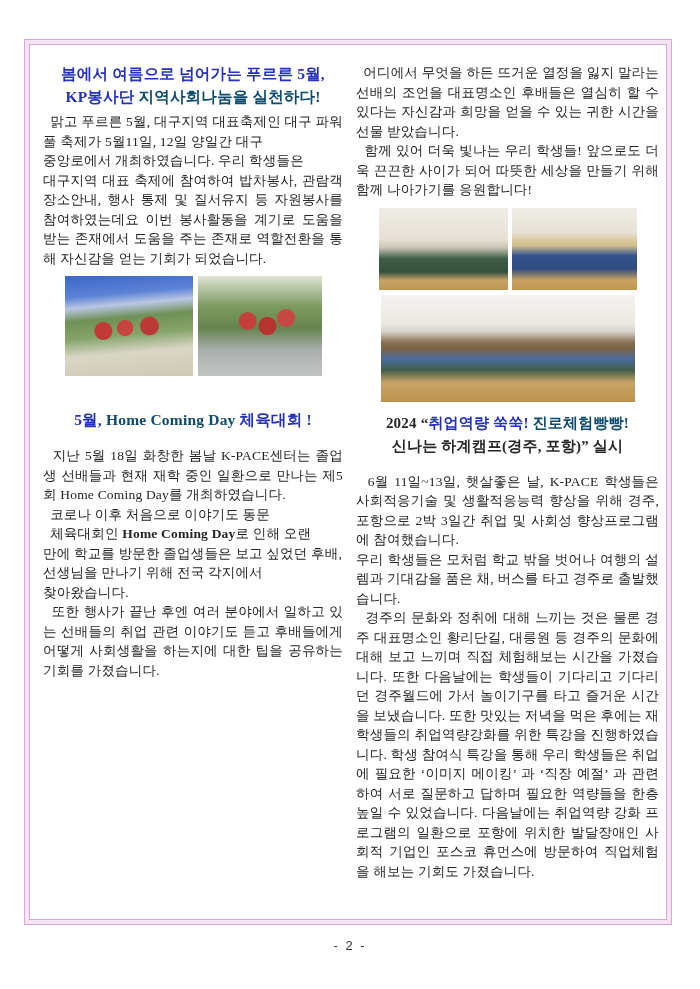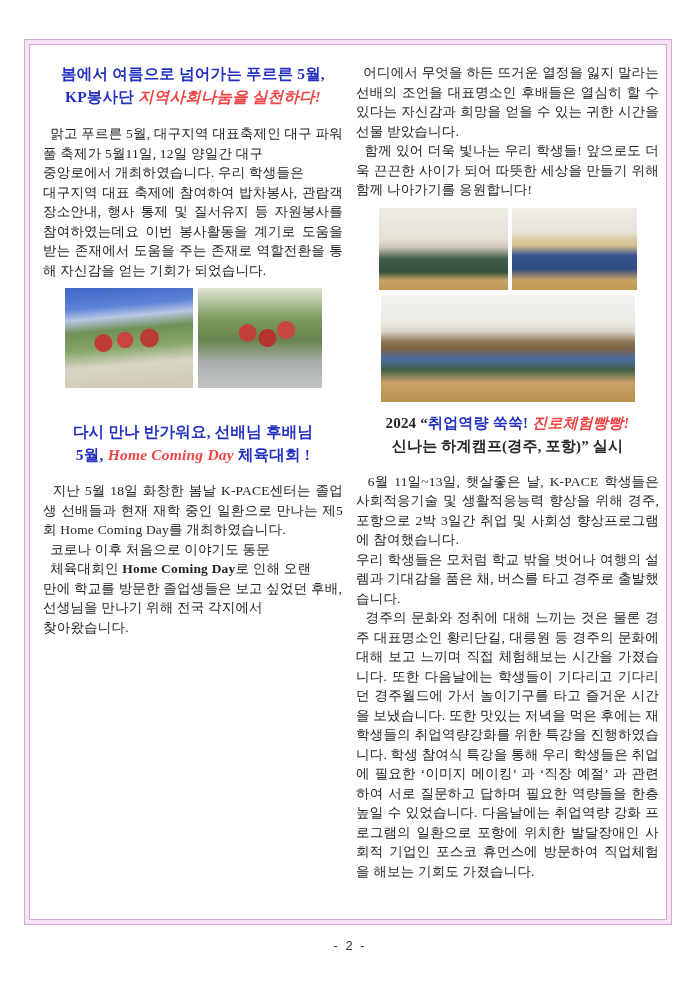--- a/index.html
+++ b/index.html
@@ -27,29 +27,29 @@
 
   .headline {
     text-align:center; font-weight:bold;
     font-size:15.5px; line-height:23px; letter-spacing:0.2px;
   }
   .headline .hl-line { white-space:nowrap; }
   .h1 { margin-top:14px; }
   .h2 { margin-top:32px; }
   .h3 { margin-top:10px; font-size:15px; }
   .blue { color:#2330c0; }
-  .red  { color:#ef4444;font-style:italic; }
+  .red  { color:#0c4a6e; }
   .blk  { color:#262626; }
 
   .para {
     font-size:13.5px; line-height:19.5px; letter-spacing:0.2px;
     text-align:justify; white-space:pre-wrap; word-break:break-all;
     color:#242424;
   }
-  .mt-body  { margin-top:16px; }
+  .mt-body  { margin-top:4px; }
   .mt-body2 { margin-top:15px; }
   .mt-body3 { margin-top:14px; }
   .bold { font-weight:bold; }
 
   .photo-row {
     margin-top:8px; display:flex; justify-content:center; gap:5px; height:100px;
   }
   .photo { flex:none; }
   .photo-tent {
     width:128px; height:100px;
@@ -111,30 +111,30 @@
         <p class="para mt-body">  맑고 푸르른 5월, 대구지역 대표축제인 대구 파워풀 축제가 5월11일, 12일 양일간 대구
 중앙로에서 개최하였습니다. 우리 학생들은
 대구지역 대표 축제에 참여하여 밥차봉사, 관람객 장소안내, 행사 통제 및 질서유지 등 자원봉사를 참여하였는데요 이번 봉사활동을 계기로 도움을 받는 존재에서 도움을 주는 존재로 역할전환을 통해 자신감을 얻는 기회가 되었습니다.</p>
 
         <div class="photo-row">
           <div class="photo photo-tent"></div>
           <div class="photo photo-path"></div>
         </div>
 
         <div class="headline h2">
-          <div class="hl-line"><span class="blue">다시 만나 반가워요, 선배님 후배님</span></div>
           <div class="hl-line"><span class="blue">5월, </span><span class="red">Home Coming Day</span><span class="blue"> 체육대회 !</span></div>
         </div>
 
         <p class="para mt-body2">  지난 5월 18일 화창한 봄날 K-PACE센터는 졸업생 선배들과 현재 재학 중인 일환으로 만나는 제5회 Home Coming Day를 개최하였습니다.</p>
         <p class="para"><span>  코로나 이후 처음으로 이야기도 동문
   체육대회인 </span><span class="bold">Home Coming Day</span><span>로 인해 오랜
 만에 학교를 방문한 졸업생들은 보고 싶었던 후배,
 선생님을 만나기 위해 전국 각지에서
 찾아왔습니다.</span></p>
+        <p class="para">  또한 행사가 끝난 후엔 여러 분야에서 일하고 있는 선배들의 취업 관련 이야기도 듣고 후배들에게 어떻게 사회생활을 하는지에 대한 팁을 공유하는 기회를 가졌습니다.</p>
       </div>
 
       <div class="col-right">
         <p class="para mt-body2">  어디에서 무엇을 하든 뜨거운 열정을 잃지 말라는 선배의 조언을 대표명소인 후배들은 열심히 할 수 있다는 자신감과 희망을 얻을 수 있는 귀한 시간을 선물 받았습니다.</p>
         <p class="para">  함께 있어 더욱 빛나는 우리 학생들! 앞으로도 더욱 끈끈한 사이가 되어 따뜻한 세상을 만들기 위해 함께 나아가기를 응원합니다!</p>
 
         <div class="photo-grid-row">
           <div class="photo photo-gym1"></div>
           <div class="photo photo-gym2"></div>
         </div>

